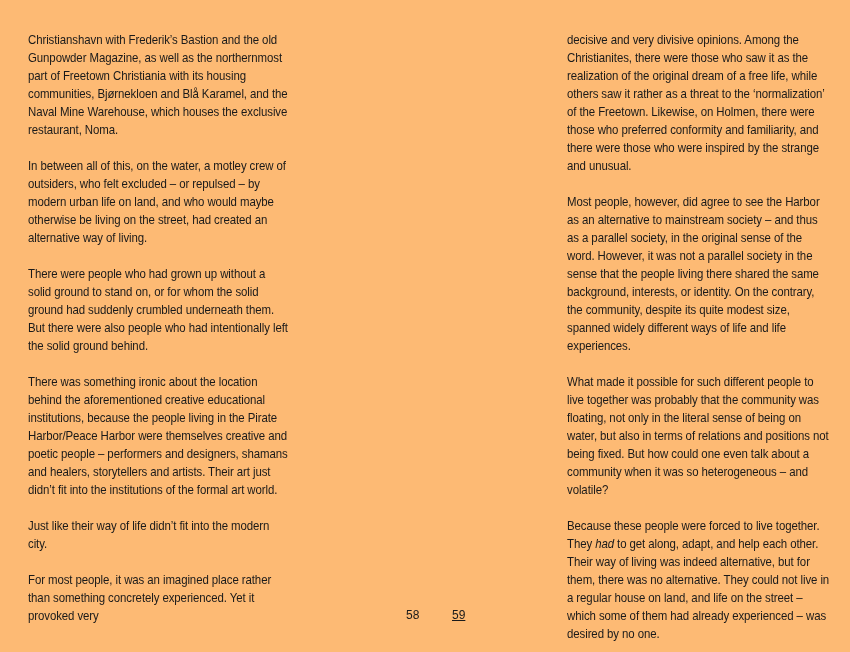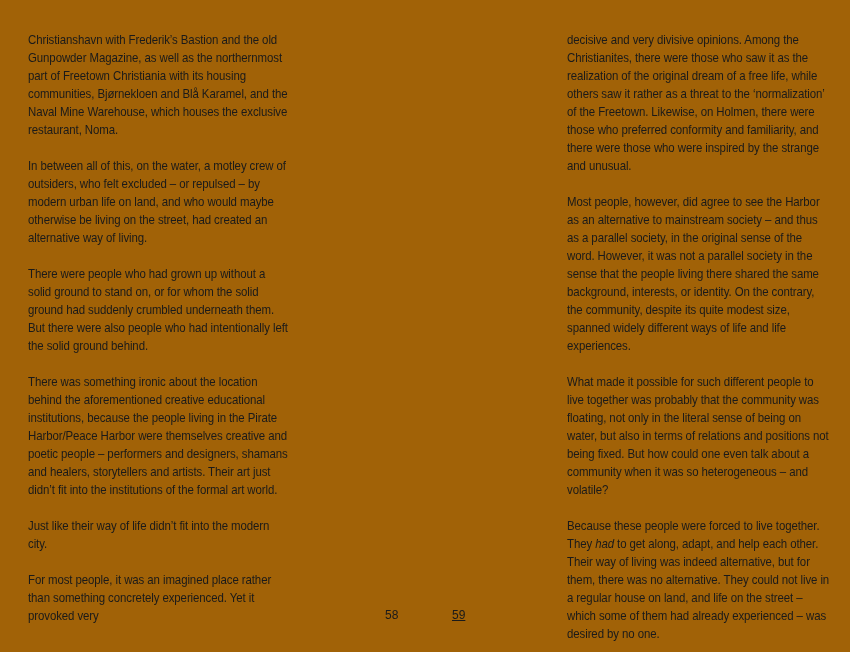--- a/index.html
+++ b/index.html
@@ -11,21 +11,21 @@
     width: 850px;
     height: 652px;
     position: relative;
     overflow: hidden;
     font-family: "Liberation Sans", sans-serif;
     color: #1a1a1a;
   }
   .spread {
     position: absolute;
     inset: 0;
-    background: #a16207;
+    background: #fdba74;
   }
   .col {
     position: absolute;
     top: 31px;
     width: 298px;
     font-size: 13px;
     line-height: 18px;
     letter-spacing: -0.1px;
     transform: scaleX(0.88);
     transform-origin: 0 0;
@@ -38,21 +38,21 @@
     padding: 0;
   }
   .italic { font-style: italic; }
   .page-num {
     position: absolute;
     top: 608px;
     font-size: 12px;
     line-height: 14px;
     color: #1a1a1a;
   }
-  .pn-left  { left: 385px; }
+  .pn-left  { left: 406px; }
   .pn-right { left: 452px; text-decoration: underline; }
 </style>
 </head>
 <body>
 
 <div class="spread">
 
   <div class="col col-left">
       <p><span>Christianshavn with Frederik’s Bastion and the old Gunpowder Magazine, as well as the northernmost part of Freetown Christiania with its housing communities, Bjørnekloen and Blå Karamel, and the Naval Mine Warehouse, which houses the exclusive restaurant, Noma.</span></p>
       <p><span>In between all of this, on the water, a motley crew of outsiders, who felt excluded – or repulsed – by modern urban life on land, and who would maybe otherwise be living on the street, had created an alternative way of living.</span></p>

